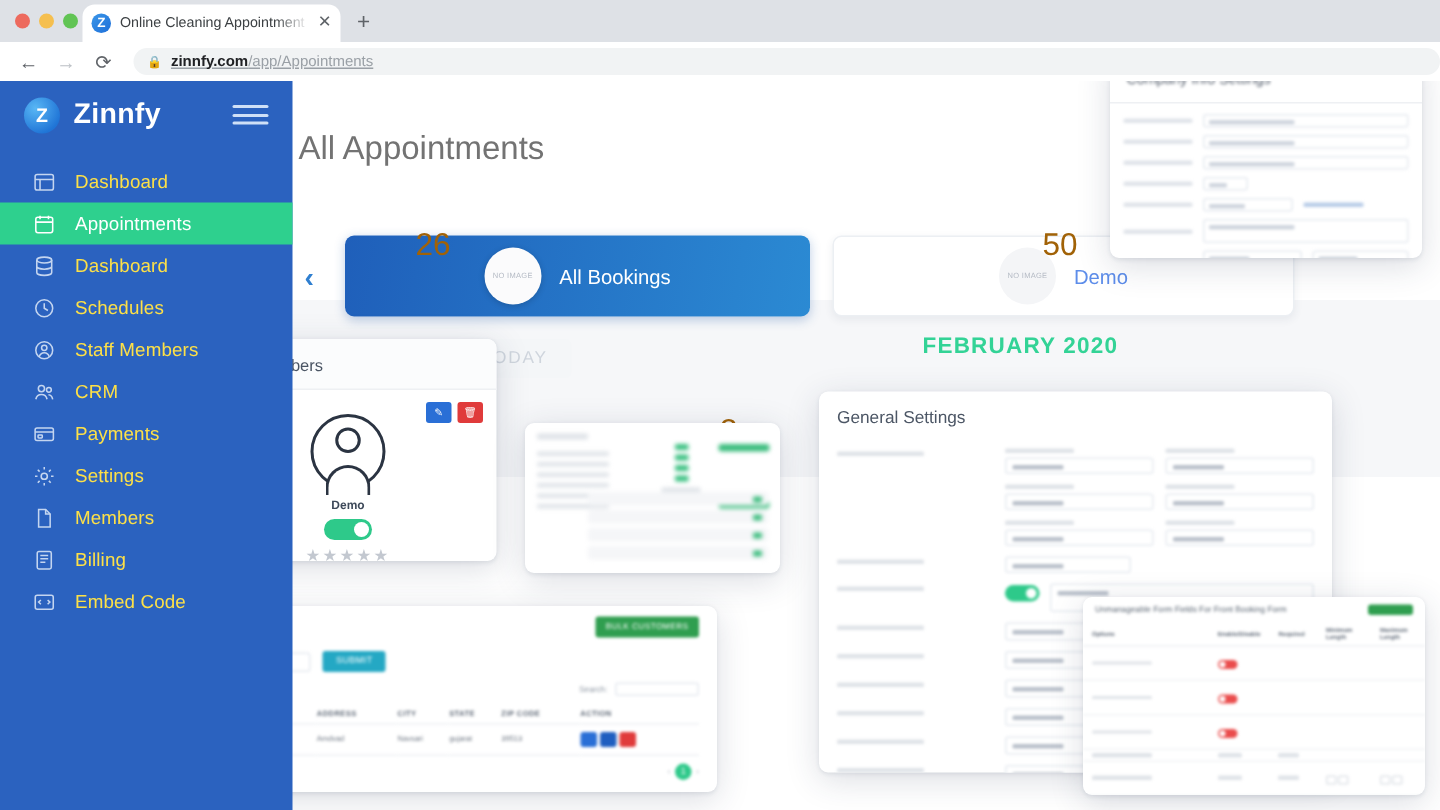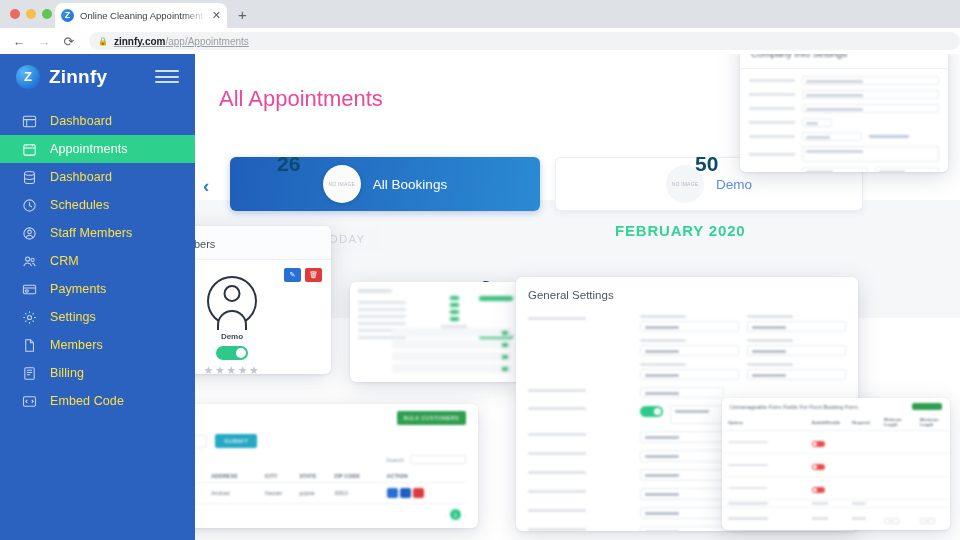--- a/index.html
+++ b/index.html
@@ -64,21 +64,21 @@
   .nav-item { height: 28px; display: flex; align-items: center; padding: 0 0 0 22px; gap: 13px; }
   .nav-item.active { background: #2ed08e; }
   .nav-ico { width: 15px; height: 15px; flex: 0 0 auto; opacity: .85; }
   .nav-ico svg { display: block; width: 15px; height: 15px; }
   .nav-label { color: #fde047; font-size: 12.5px; letter-spacing: .1px; }
   .nav-item.active .nav-label { color: #fff; }
   .nav-item.active .nav-ico { opacity: 1; }
 
   
   .main { position: absolute; left: 195px; right: 0; top: 0; bottom: 0; background: #fff; }
-  .page-title { position: absolute; left: 24px; top: 32px; font-size: 22px; font-weight: 400; color: #ec4899; }
+  .page-title { position: absolute; left: 4px; top: 32px; font-size: 22px; font-weight: 400; color: #737373; }
 
   .carousel { position: absolute; left: 8px; right: 70px; top: 103px; height: 60px; }
   .caret { position: absolute; left: 0; top: 18px; font-size: 19px; color: #2f7fd0; font-weight: 700; }
   .tab-card {
     position: absolute; height: 54px; border-radius: 6px;
     display: flex; align-items: center; background: #fff;
   }
   .tab-card.sel {
     left: 27px; width: 310px;
     background: linear-gradient(100deg,#1f5fba 0%,#2b8ad3 100%);
@@ -102,21 +102,21 @@
   .today-btn {
     position: absolute; left: 110px; top: 172px; width: 76px; height: 26px;
     background: #f4f6f8; border-radius: 4px;
     font-size: 11.5px; color: #cfd5dd; letter-spacing: 1.2px;
     display: flex; align-items: center; justify-content: center;
   }
   .month {
     position: absolute; left: 420px; top: 168px;
     font-size: 15px; letter-spacing: .8px; color: #33d396; font-weight: 600;
   }
-  .cal-day { position: absolute; font-size: 21px; color: #0c4a6e; font-weight: 700; }
+  .cal-day { position: absolute; font-size: 21px; color: #a16207; font-weight: 400; }
   .cal-d0 { left: 82px;  top: 98px; }
   .cal-d1 { left: 500px; top: 98px; }
   .cal-d2 { left: 285px; top: 222px; }
 
   
   .float { position: absolute; background: #fff; border-radius: 6px; overflow: hidden; }
   .float-shadow { box-shadow: 0 5px 22px rgba(40,55,85,.17), 0 1px 3px rgba(40,55,85,.10); }
   .card-head { padding: 8px 11px 7px; border-bottom: 1px solid #eef0f3; background: #fff; }
   .card-head .ttl { font-size: 9.5px; color: #57606e; }
   .blur { filter: blur(1.15px); }
@@ -152,21 +152,21 @@
   .fm-col { width: 48px; }
   .fm-col .ln { margin-bottom: 4px; width: 100%; }
   .fm-mid { position: absolute; left: 74px; top: 14px; width: 60px; }
   .fm-pill { width: 9px; height: 4px; background: #39c080; border-radius: 1px; margin: 0 auto 3px; }
   .fm-green { position: absolute; right: 7px; width: 34px; height: 5px; background: #3cbd7e; border-radius: 2px; }
   .fm-rows { position: absolute; left: 42px; right: 8px; bottom: 6px; }
   .fm-row { height: 9px; background: #f5f6f8; border-radius: 2px; margin-bottom: 3px; position: relative; }
   .fm-row::after { content:""; position:absolute; right:4px; top:3px; width:6px; height:4px; background:#3cbd7e; border-radius:1px; }
 
   
-  #f-general { left: 516px; top: 261px; width: 342px; height: 254px; margin-top: 16px; }
+  #f-general { left: 546px; top: 261px; width: 342px; height: 254px; }
   #f-general .gs-head { padding: 8px 12px 8px; }
   #f-general .gs-head .ttl { font-size: 11px; color: #4b5costa; }
   .gs-body { padding: 4px 12px; }
   .gs-row { display: flex; align-items: flex-start; margin-bottom: 7px; }
   .gs-lab { width: 112px; flex: 0 0 auto; padding-top: 2px; }
   .gs-lab .ln { width: 58px; }
   .gs-fields { flex: 1 1 auto; display: flex; gap: 8px; }
   .gs-f { flex: 1 1 0; }
   .gs-f .cap { height: 3px; width: 46px; background: #dfe3e8; border-radius: 1px; margin-bottom: 3px; }
   .gs-f .inp { height: 11px; border: 1px solid #e6eaf0; border-radius: 2px; position: relative; background:#fff; }

